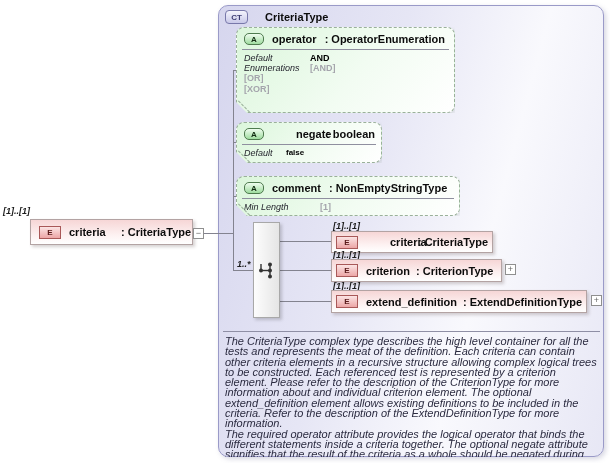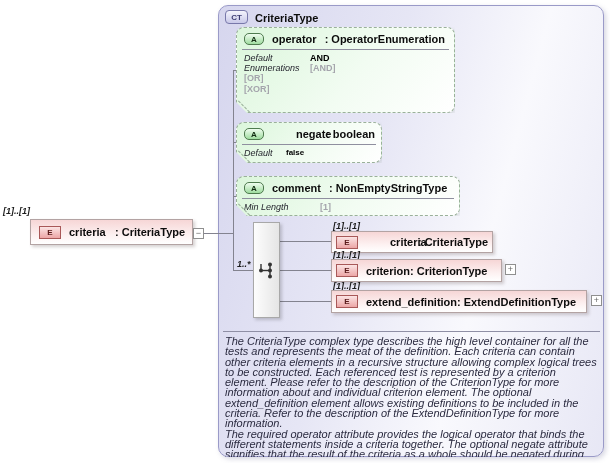--- a/index.html
+++ b/index.html
@@ -10,21 +10,21 @@
   }
   *{box-sizing:border-box;margin:0;padding:0;}
   body{width:610px;height:463px;position:relative;background:#fff;
        font-family:"Liberation Sans",sans-serif;overflow:hidden;}
   .line{position:absolute;background:var(--line);}
   
   .ct-container{position:absolute;left:218px;top:5px;width:386px;height:452px;
     border:1px solid var(--container-border);border-radius:10px;
     background:linear-gradient(105deg,#d6d6ee 0%,#e6e6f5 38%,#f9f9fd 66%,#e7e7f5 100%);
     box-shadow:2px 2px 5px rgba(110,110,150,.28);}
-  .ct-header{position:absolute;left:6px;top:4px;display:flex;align-items:flex-end;gap:7px;}
+  .ct-header{position:absolute;left:6px;top:4px;display:flex;align-items:center;gap:17px;}
   .ct-badge{width:23px;height:14px;border:1px solid #7878aa;border-radius:4px;
     background:linear-gradient(#f4f4fc,#c9c9e9);font-size:8px;font-weight:bold;color:#3c3c72;
     display:flex;align-items:center;justify-content:center;}
   .ct-title{font-size:11px;font-weight:bold;color:#0c0c0c;}
   .sep-line{position:absolute;left:4px;top:325px;width:377px;height:1px;background:#8f8fa5;}
   .desc{position:absolute;left:6px;top:330px;width:376px;height:121px;overflow:hidden;
     font-size:11px;font-style:italic;color:var(--description-text);line-height:10.3px;}
   
   .attr-box{position:absolute;border:1px dashed var(--attribute-border);
     border-radius:8px 8px 8px 0;
@@ -48,21 +48,21 @@
   .facet-val-muted{font-weight:bold;color:var(--muted);}
   
   .elem-box{position:absolute;display:flex;align-items:center;padding:0 4px;
     border:1px solid var(--element-border);
     background:linear-gradient(#f6d6d6 0%,#fdf1f1 62%,#ffffff 100%);
     box-shadow:2px 2px 3px rgba(90,70,70,.25);white-space:nowrap;}
   .e-badge{width:22px;height:13px;flex:0 0 22px;border:1px solid #a85858;
     background:linear-gradient(#fbe4e4,#eca6a6);font-size:8px;font-weight:bold;color:#591a1a;
     display:flex;align-items:center;justify-content:center;margin-right:8px;}
   .elem-name,.elem-type{font-size:11px;font-weight:bold;color:#0c0c0c;}
-  .elem-type{}
+  .elem-type{margin-left:6px;}
   .nmw44{min-width:44px;padding-left:24px;} .nmw46{min-width:46px;}
   
   .card-label{position:absolute;font-size:9px;font-style:italic;font-weight:bold;color:#1c1c1c;white-space:nowrap;}
   .toggle{position:absolute;width:11px;height:11px;border:1px solid #8f8f8f;background:#fff;
     font-size:9px;line-height:9px;color:#6a6a6a;text-align:center;cursor:pointer;}
   .choice-box{position:absolute;left:253px;top:222px;width:27px;height:96px;
     border:1px solid #a8a8a8;background:linear-gradient(to right,#fdfdfd,#e5e5e5);
     box-shadow:2px 2px 3px rgba(0,0,0,.18);display:flex;align-items:center;justify-content:center;}
 </style>
 </head>

